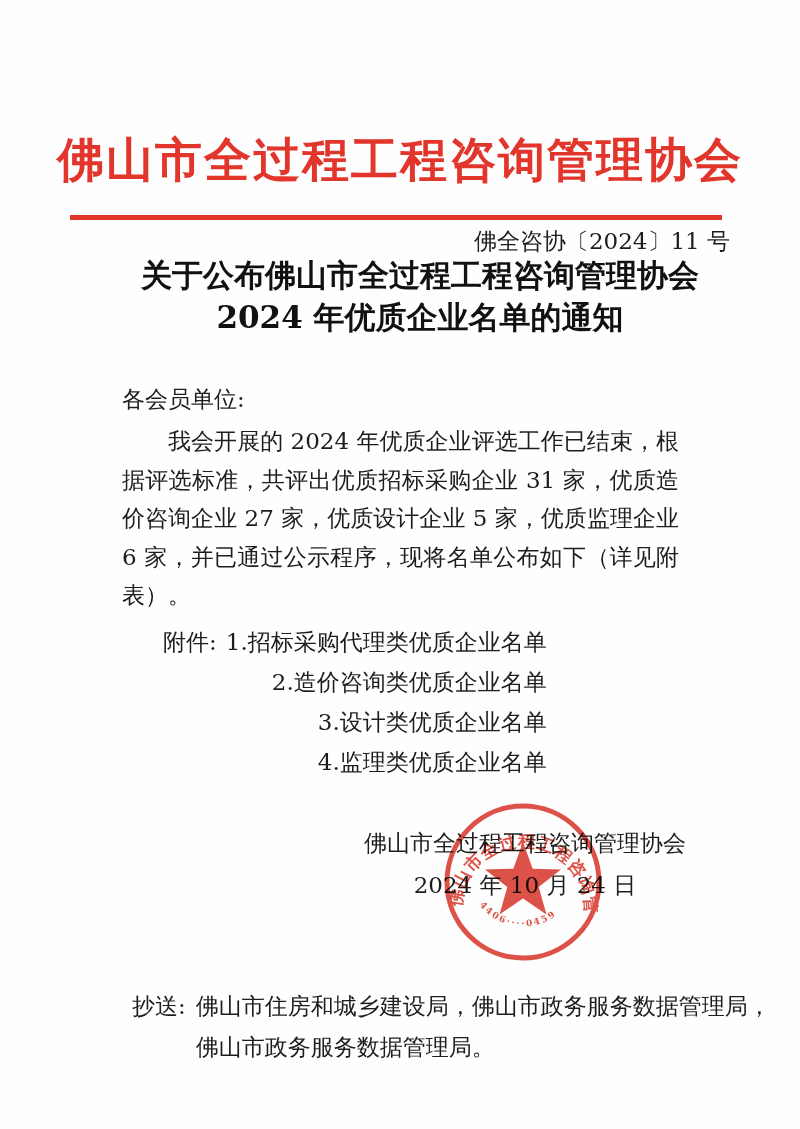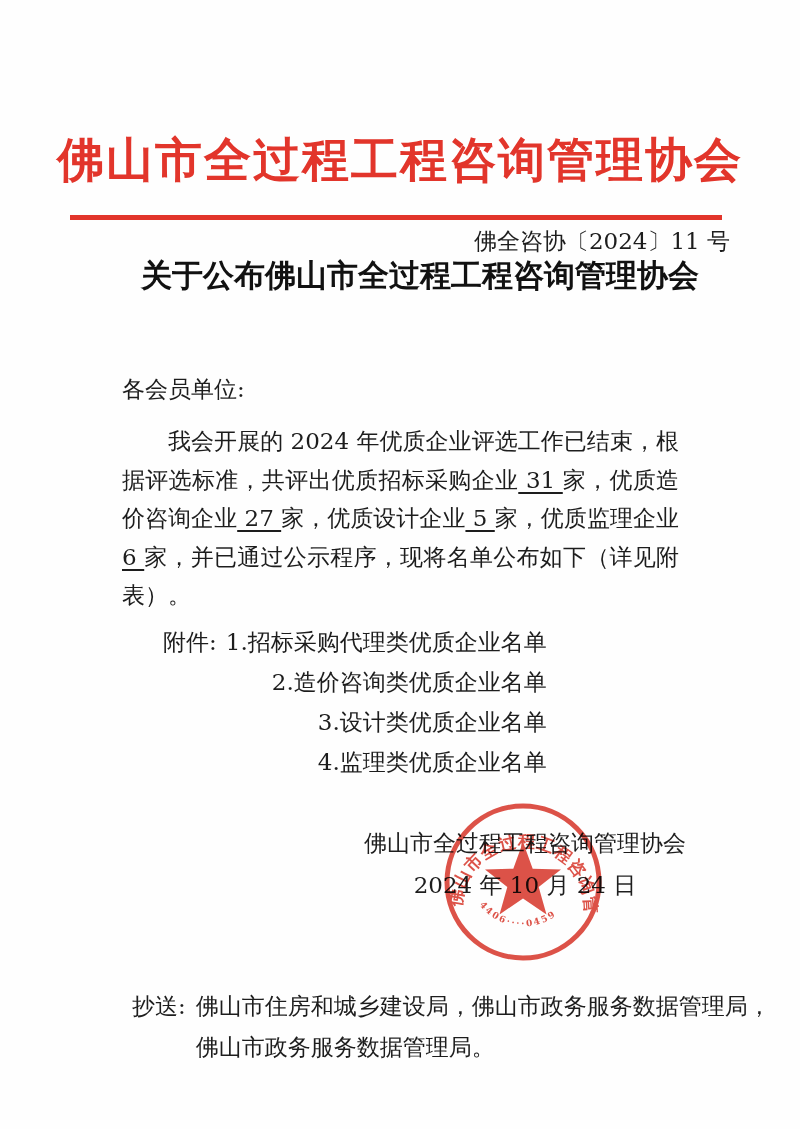--- a/index.html
+++ b/index.html
@@ -10,26 +10,26 @@
   .header-title{
     position:absolute;top:130px;left:0;width:100%;text-align:center;
     font-size:47px;line-height:59px;font-weight:700;letter-spacing:2px;margin:0;
   }
   .red-rule{position:absolute;top:215px;left:70px;width:652px;height:5px;}
   .doc-no{position:absolute;top:226px;right:70px;font-size:23px;line-height:30px;}
   .notice-title{
     position:absolute;top:254px;left:0;width:100%;text-align:center;margin:0;
     font-size:31px;line-height:42px;font-weight:700;color:#111;padding-left:20px;
   }
-  .salutation{position:absolute;top:374px;left:122px;font-size:23px;line-height:30px;}
+  .salutation{position:absolute;top:384px;left:122px;font-size:23px;line-height:30px;}
   .para{
     position:absolute;top:422px;left:122px;width:557px;margin:0;
     font-size:23px;line-height:38.5px;text-align:justify;text-indent:2em;
   }
-  .para .u{text-decoration:underline;text-underline-offset:4px;}
+  .para .u{text-underline-offset:4px;}
   .attach{position:absolute;top:622px;left:163px;font-size:23px;line-height:40px;display:flex;text-align:right;}
   .attach-label{white-space:nowrap;margin-right:9px;}
   .attach-items div{white-space:nowrap;}
   .signature{position:absolute;top:830px;left:340px;width:370px;text-align:center;font-size:23px;line-height:26px;}
   .signature .sig-date{margin-top:16px;}
   .seal{position:absolute;left:438px;top:797px;width:170px;height:170px;opacity:.88;mix-blend-mode:multiply;}
   .seal text{font-family:"DejaVu Serif","Liberation Serif",serif;font-weight:700;}
   .cc{position:absolute;top:986px;left:120px;font-size:23px;line-height:41px;display:flex;margin-left:12px;}
   .cc-label{white-space:nowrap;margin-right:10px;}
   .cc-lines div{white-space:nowrap;}
@@ -40,20 +40,21 @@
 <div class="page">
 
   <h1 class="header-title" style="color: rgb(226, 53, 43);">佛山市全过程工程咨询管理协会</h1>
 
   <div class="red-rule" id="red-rule" style="background: rgb(226, 53, 43);"></div>
 
   <div class="doc-no">佛全咨协〔2024〕11 号</div>
 
   <h2 class="notice-title">
     <span>关于公布佛山市全过程工程咨询管理协会</span><br>
+    <span>2024 年优质企业名单的通知</span>
   </h2>
 
   <div class="salutation">各会员单位:</div>
 
   <p class="para" id="body-para"><span>我会开展的 2024 年优质企业评选工作已结束，根据评选标准，共评出优质招标采购企业</span><span class="u"> 31 </span><span>家，优质造价咨询企业</span><span class="u"> 27 </span><span>家，优质设计企业</span><span class="u"> 5 </span><span>家，优质监理企业</span><span class="u"> 6 </span><span>家，并已通过公示程序，现将名单公布如下（详见附表）。</span></p>
 
   <div class="attach">
     <span class="attach-label">附件:</span>
     <div class="attach-items" id="attach-items">
         <div>1.招标采购代理类优质企业名单</div>

